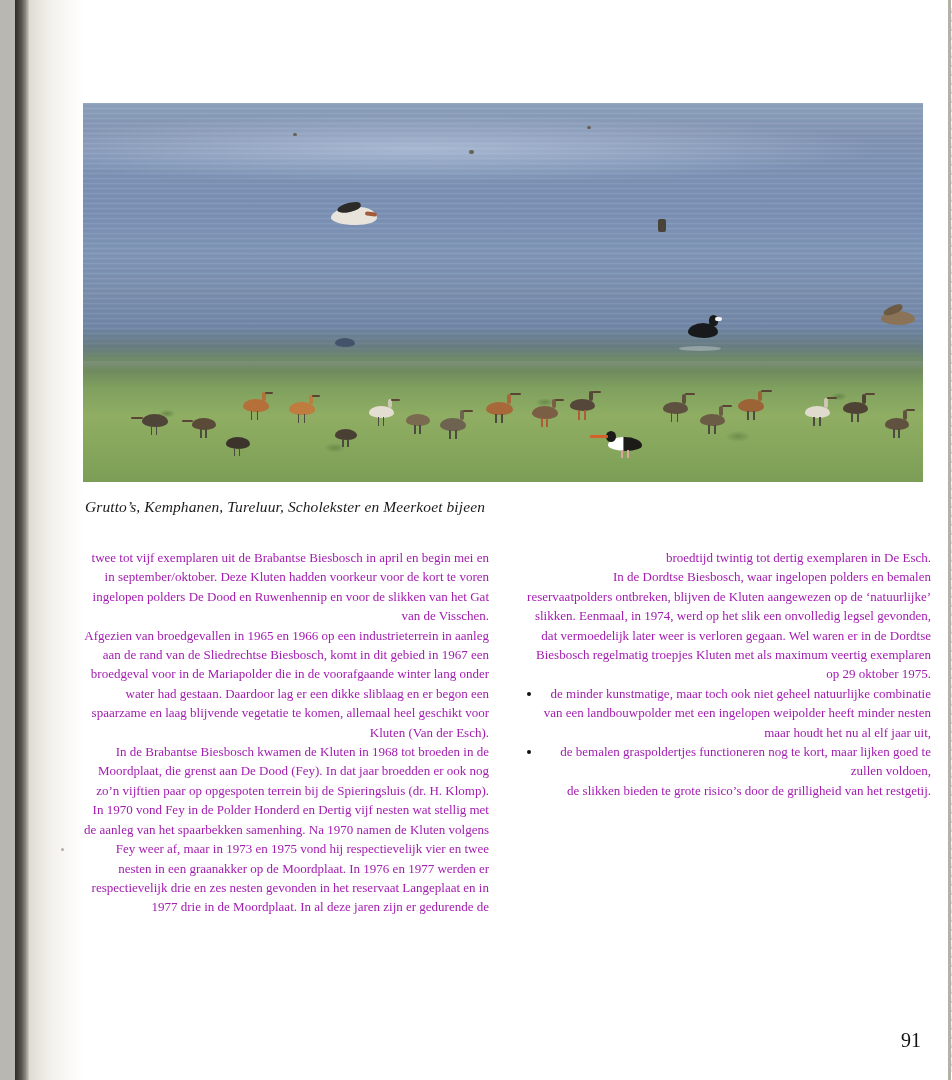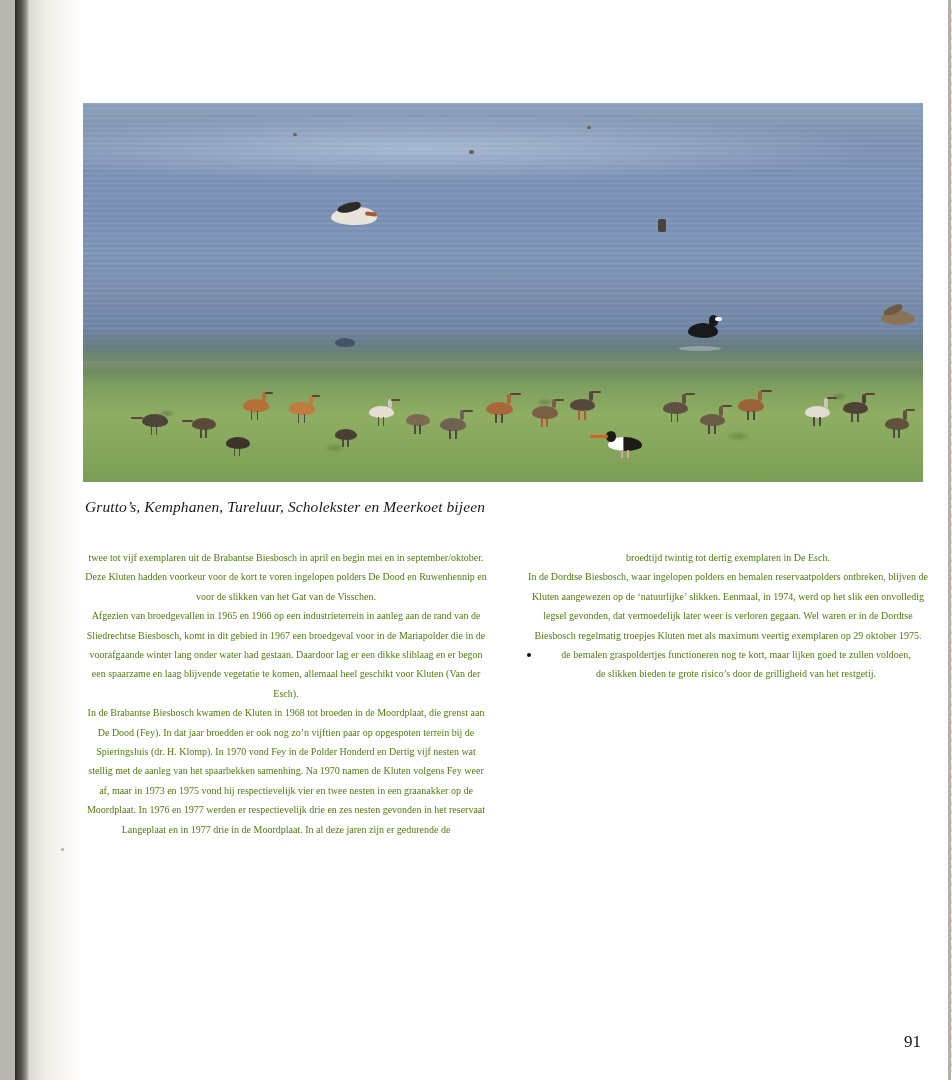--- a/index.html
+++ b/index.html
@@ -173,24 +173,24 @@
   .columns {
     position: absolute;
     left: 8px;
     top: 548px;
     width: 848px;
     display: flex;
     gap: 36px;
   }
   .col {
     width: 406px;
-    font-size: 10px;
+    font-size: 13px;
     line-height: 19.4px;
-    color: #4d7c0f;
-    text-align: center;
+    color: #a21caf;
+    text-align: right;
   }
   .col p {
     margin: 0;
   }
   ul.bullets {
     list-style: none;
     margin: 0;
     padding: 0;
   }
   ul.bullets li {
@@ -205,21 +205,21 @@
     width: 4px;
     height: 4px;
     border-radius: 50%;
     background: #111;
   }
 
   .page-number {
     position: absolute;
     right: 46px;
     bottom: 28px;
-    font-size: 17px;
+    font-size: 20px;
     color: #111;
     font-family: "Liberation Serif", serif;
   }
   .margin-dot {
     position: absolute;
     left: 46px;
     top: 848px;
     width: 3px;
     height: 3px;
     border-radius: 50%;
@@ -413,20 +413,24 @@
         <p>Afgezien van broedgevallen in 1965 en 1966 op een industrieterrein in aanleg aan de rand van de Sliedrechtse Biesbosch, komt in dit gebied in 1967 een broedgeval voor in de Mariapolder die in de voorafgaande winter lang onder water had gestaan. Daardoor lag er een dikke sliblaag en er begon een spaarzame en laag blijvende vegetatie te komen, allemaal heel geschikt voor Kluten (Van der Esch).</p>
         <p>In de Brabantse Biesbosch kwamen de Kluten in 1968 tot broeden in de Moordplaat, die grenst aan De Dood (Fey). In dat jaar broedden er ook nog zo’n vijftien paar op opgespoten terrein bij de Spieringsluis (dr. H. Klomp). In 1970 vond Fey in de Polder Honderd en Dertig vijf nesten wat stellig met de aanleg van het spaarbekken samenhing. Na 1970 namen de Kluten volgens Fey weer af, maar in 1973 en 1975 vond hij respectievelijk vier en twee nesten in een graanakker op de Moordplaat. In 1976 en 1977 werden er respectievelijk drie en zes nesten gevonden in het reservaat Langeplaat en in 1977 drie in de Moordplaat. In al deze jaren zijn er gedurende de</p>
       </div>
 
       <div class="col">
         <p>broedtijd twintig tot dertig exemplaren in De Esch.</p>
         <p>In de Dordtse Biesbosch, waar ingelopen polders en bemalen reservaatpolders ontbreken, blijven de Kluten aangewezen op de ‘natuurlijke’ slikken. Eenmaal, in 1974, werd op het slik een onvolledig legsel gevonden, dat vermoedelijk later weer is verloren gegaan. Wel waren er in de Dordtse Biesbosch regelmatig troepjes Kluten met als maximum veertig exemplaren op 29 oktober 1975.</p>
         <ul class="bullets">
           <li>
             <span class="dot"></span>
+            <span>de minder kunstmatige, maar toch ook niet geheel natuurlijke combinatie van een landbouwpolder met een ingelopen weipolder heeft minder nesten maar houdt het nu al elf jaar uit,</span>
+          </li>
+          <li>
+            <span class="dot"></span>
             <span style="white-space:pre-line;">de bemalen graspoldertjes functioneren nog te kort, maar lijken goed te zullen voldoen,
 de slikken bieden te grote risico’s door de grilligheid van het restgetij.</span>
           </li>
         </ul>
       </div>
 
     </div>
 
   </div>
 

